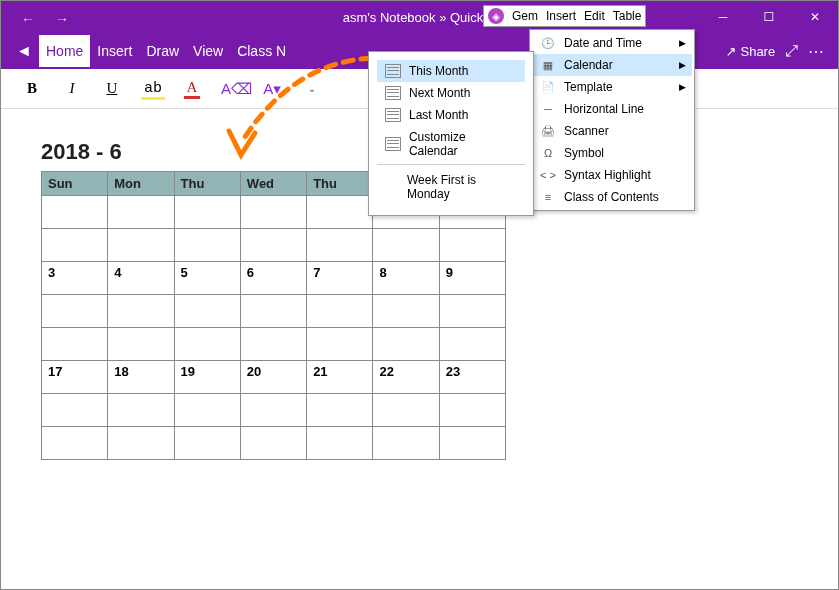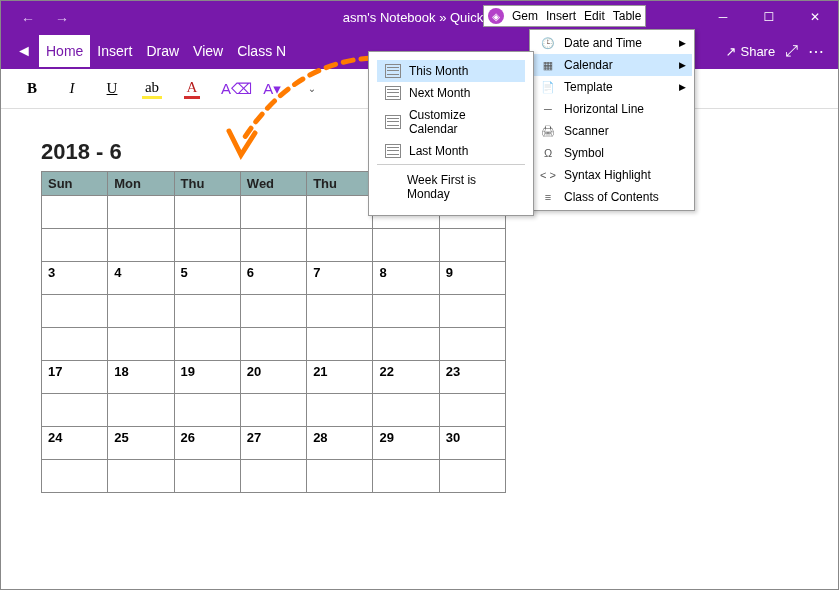--- a/index.html
+++ b/index.html
@@ -19,21 +19,21 @@
 .menubar .right { margin-left: auto; display: flex; align-items: center; gap: 10px; padding-right:6px;}
 .menubar .right .share { display:flex; align-items:center; gap:4px; font-size:13px;}
 .menubar .right .icon { font-size:16px; }
 
 .toolbar { height: 40px; background: #fff; display: flex; align-items: center; padding: 0 20px; gap: 18px; border-bottom: 1px solid #ddd; }
 .toolbar .tool { font-size: 15px; width: 22px; text-align: center; position: relative; }
 .toolbar .bold { font-weight: bold; font-family: serif; }
 .toolbar .italic { font-style: italic; font-family: serif; }
 .toolbar .underline { text-decoration: underline; font-family: serif; }
 .toolbar .chev { font-size: 10px; color:#555; }
-.hl-y { border-bottom: 3px solid #ffeb3b; display:inline-block; padding:0 3px; font-family:Liberation Serif, serif;}
+.hl-y { border-bottom: 3px solid #ffeb3b; display:inline-block; padding:0 3px; font-family:Liberation Mono, monospace;}
 .hl-r { border-bottom: 3px solid #d32f2f; display:inline-block; padding:0 3px; font-family:serif; color:#b71c1c;}
 
 .page { padding: 30px 40px; position: relative; }
 .cal-title { font-size: 22px; font-weight: 600; color: #222; margin-bottom: 6px; }
 .calendar { border-collapse: collapse; width: 465px; }
 .calendar th { background: #93b4b4; color: #222; font-weight: 600; font-size: 13px; text-align: left; padding: 4px 6px; border: 1px solid #888; }
 .calendar td { border: 1px solid #888; height: 33px; vertical-align: top; padding: 3px 6px; font-size: 13px; font-weight: 600; width: 56px; }
 .calendar td.empty { font-weight: normal; }
 
 .gembar { position: absolute; top: 4px; left: 482px; background: #fff; border: 1px solid #999; display: flex; align-items: center; height: 22px; padding: 0 4px; gap: 8px; font-size: 12px; z-index: 20; }
@@ -186,29 +186,20 @@
         <tr>
           <td class="empty"></td>
           <td class="empty"></td>
           <td class="empty"></td>
           <td class="empty"></td>
           <td class="empty"></td>
           <td class="empty"></td>
           <td class="empty"></td>
         </tr>
         <tr>
-          <td>24</td>
-          <td>25</td>
-          <td>26</td>
-          <td>27</td>
-          <td>28</td>
-          <td>29</td>
-          <td>30</td>
-        </tr>
-        <tr>
           <td class="empty"></td>
           <td class="empty"></td>
           <td class="empty"></td>
           <td class="empty"></td>
           <td class="empty"></td>
           <td class="empty"></td>
           <td class="empty"></td>
         </tr>
       </tbody>
   </table>
@@ -267,25 +258,25 @@
         <span></span>
       </span>
       <span>Next Month</span>
     </div>
     <div class="item">
       <span class="mi-icon">
         <span></span>
         <span></span>
         <span></span>
       </span>
+      <span>Last Month</span>
+    </div>
+    <div class="item">
+      <span class="mi-icon">
+        <span></span>
+        <span></span>
+        <span></span>
+      </span>
       <span>Customize Calendar</span>
-    </div>
-    <div class="item">
-      <span class="mi-icon">
-        <span></span>
-        <span></span>
-        <span></span>
-      </span>
-      <span>Last Month</span>
     </div>
     <div class="sep"></div>
     <div class="footer">Week First is Monday</div>
   </div>
 
 </body></html>

